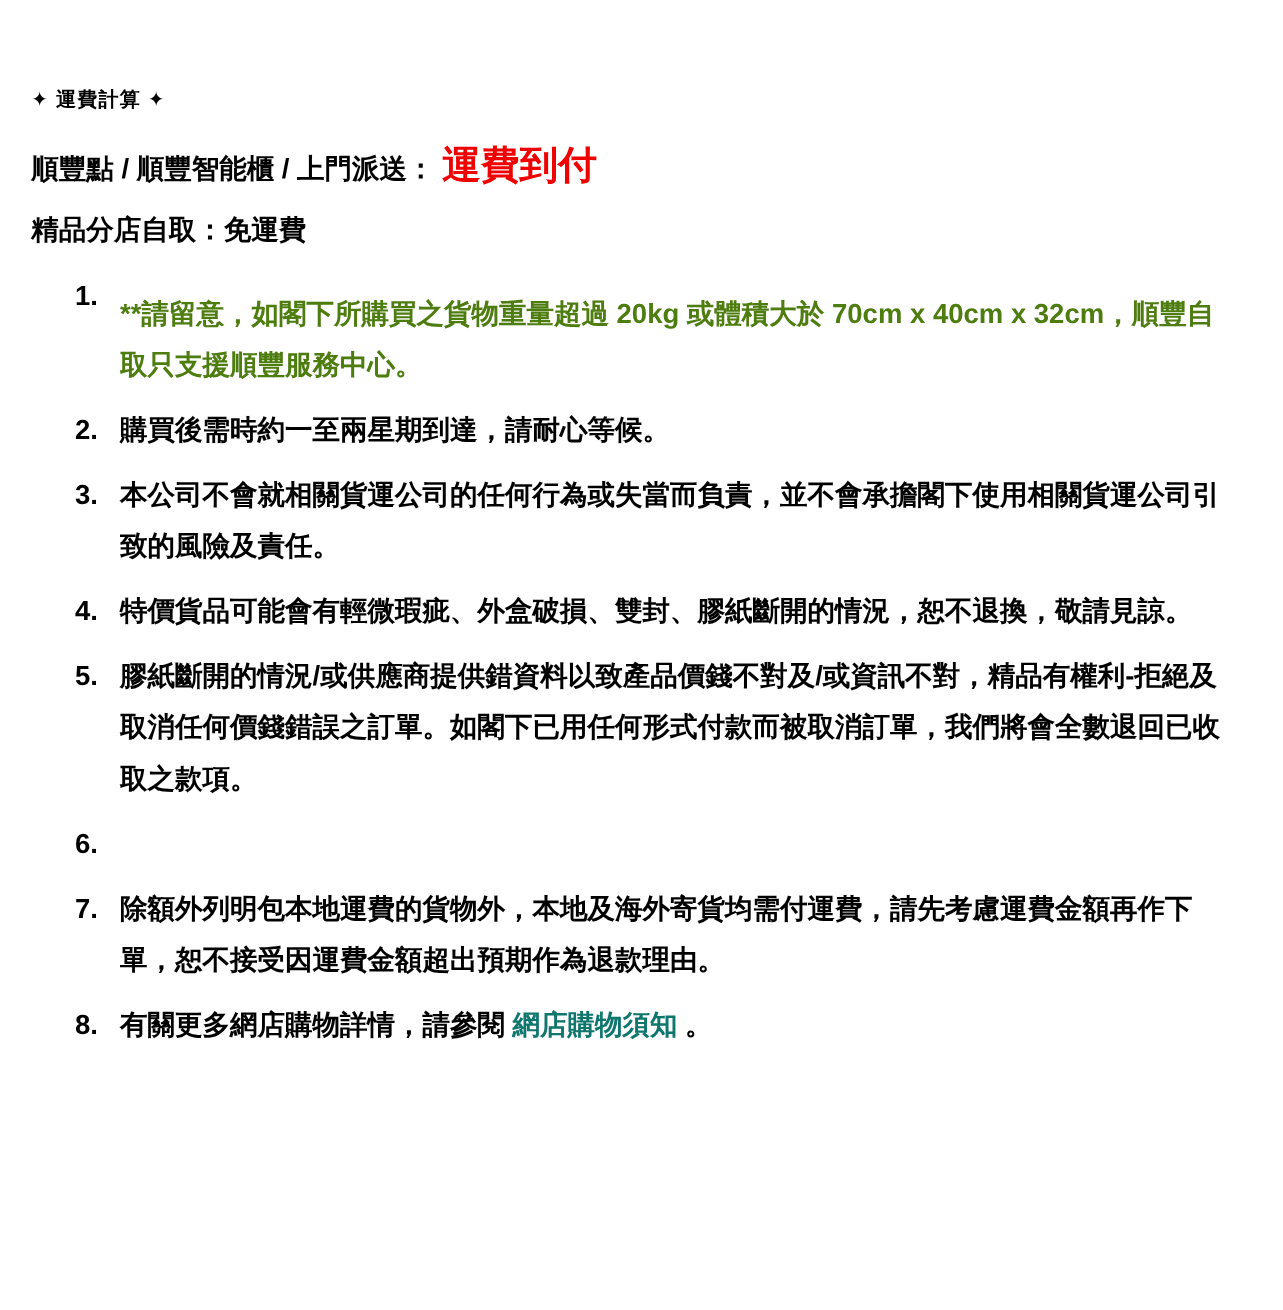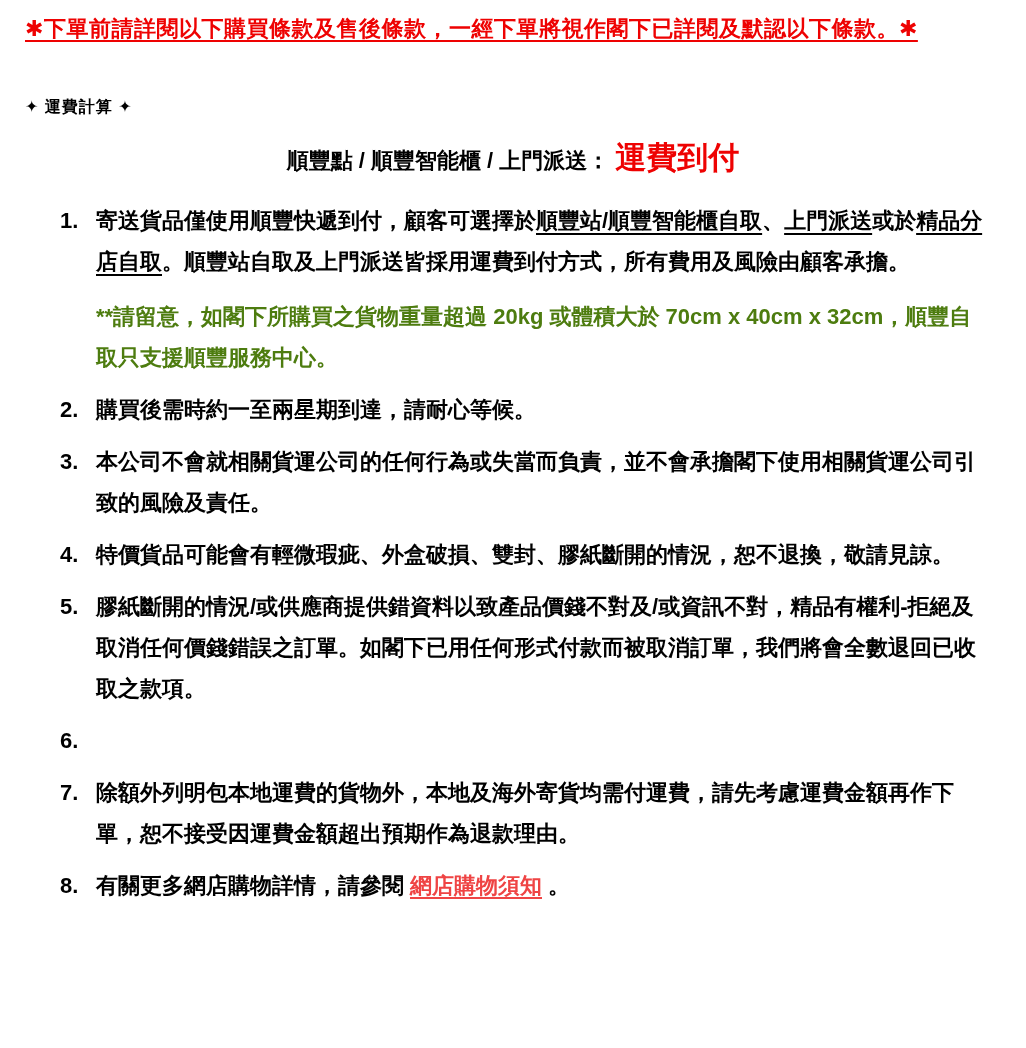--- a/index.html
+++ b/index.html
@@ -42,21 +42,20 @@
     text-underline-offset: 5px;
     letter-spacing: 1px;
   }
   .heading-shipping { margin-top: 52px; }
   .heading-terms   { margin-top: 62px; }
   
   .ship-methods-line {
     margin: 18px 0 0 0;
     font-size: 22px;
     line-height: 40px;
-    text-align: center;
   }
   .fee-collect {
     font-size: 31px;
     color: #ee0202;
     margin-left: 6px;
     vertical-align: baseline;
   }
   .pickup-line {
     margin: 16px 0 0 0;
     font-size: 22px;
@@ -87,49 +86,47 @@
   .u {
     text-decoration: underline;
     text-decoration-thickness: 2px;
     text-underline-offset: 5px;
   }
   .weight-note {
     margin-top: 14px !important;
     color: #4d7c0f;
   }
   .policy-link {
-    color: #ef4444;
-    text-decoration: underline;
+    color: #0f766e;
     text-decoration-thickness: 1.5px;
     text-underline-offset: 4px;
     cursor: pointer;
     margin: 0 6px;
   }
 </style>
 </head>
 <body>
 
 <div class="page">
 
-  <p class="notice">✱下單前請詳閱以下購買條款及售後條款，一經下單將視作閣下已詳閱及默認以下條款。✱</p>
 
   <h2 class="section-heading heading-shipping">✦ 運費計算 ✦</h2>
 
   <p class="ship-methods-line">
     <span>順豐點 / 順豐智能櫃 / 上門派送：</span><span class="fee-collect">運費到付</span>
   </p>
 
+  <p class="pickup-line">精品分店自取：免運費</p>
 
 
   <div class="terms-list">
 
     <div class="term">
       <div class="term-num">1.</div>
       <div class="term-body">
-        <p><span>寄送貨品僅使用順豐快遞到付，顧客可選擇於</span><span class="u">順豐站/順豐智能櫃自取</span><span>、</span><span class="u">上門派送</span><span>或於</span><span class="u">精品分店自取</span><span>。順豐站自取及上門派送皆採用運費到付方式，所有費用及風險由顧客承擔。</span></p>
         <p class="weight-note">**請留意，如閣下所購買之貨物重量超過 20kg 或體積大於 70cm x 40cm x 32cm，順豐自取只支援順豐服務中心。</p>
       </div>
     </div>
 
     <div class="term">
       <div class="term-num">2.</div>
       <div class="term-body">購買後需時約一至兩星期到達，請耐心等候。</div>
     </div>
 
     <div class="term">

